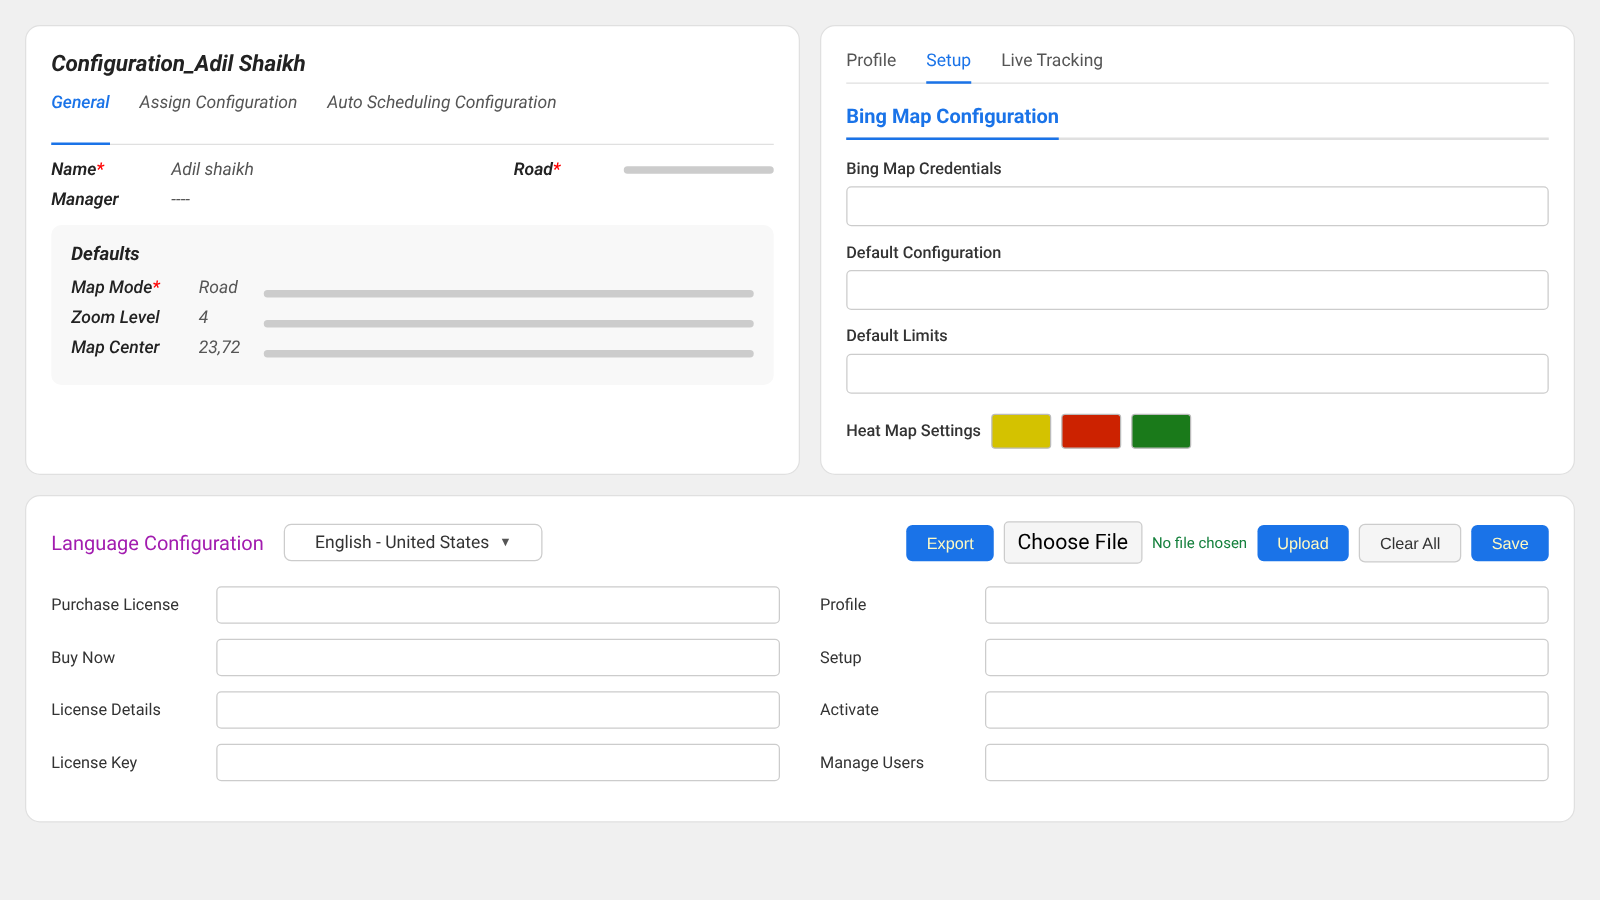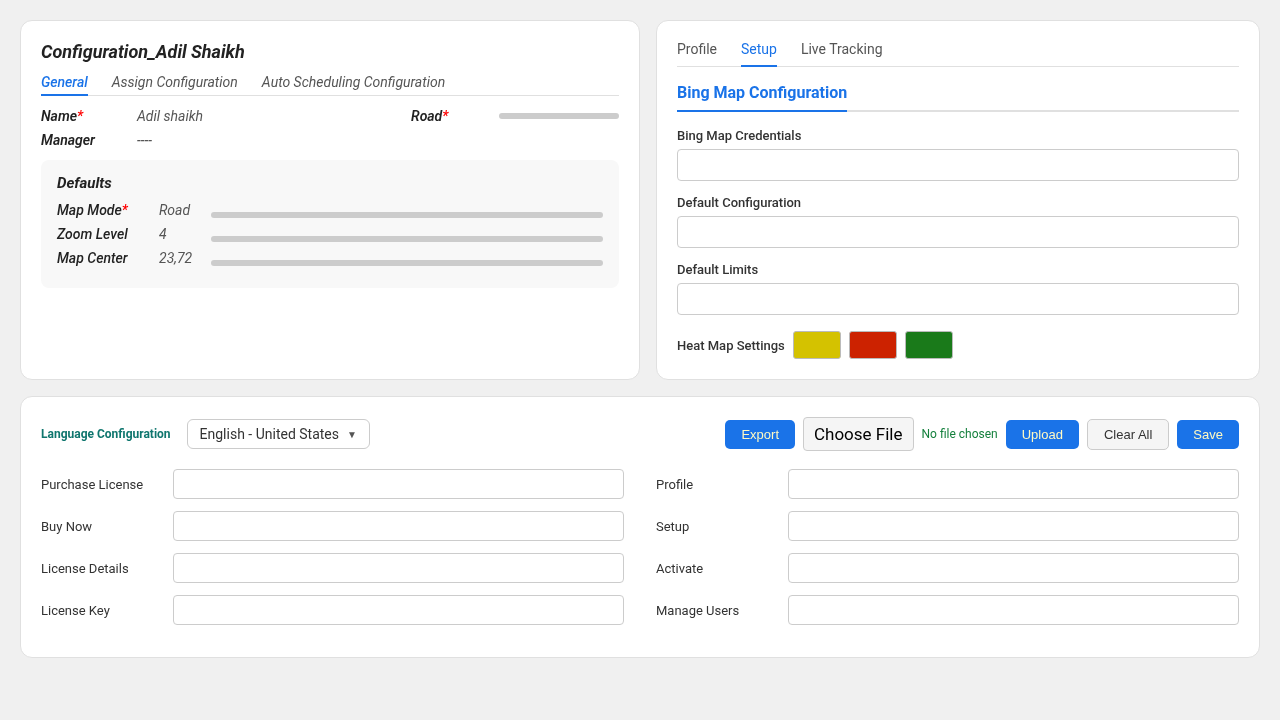--- a/index.html
+++ b/index.html
@@ -40,21 +40,21 @@
     }
     .tabs {
       display: flex;
       gap: 24px;
       border-bottom: 1px solid #e0e0e0;
       margin-bottom: 12px;
     }
     .tab {
       font-size: 14px;
       color: #555;
-      padding-bottom: 4px;
+      padding-bottom: 24px;
       cursor: pointer;
       border-bottom: 2px solid transparent;
       margin-bottom: -1px;
     }
     .tab.active {
       color: #1a73e8;
       border-bottom: 2px solid #1a73e8;
       font-weight: 500;
     }
     .info-row {
@@ -187,30 +187,30 @@
     .bottom-card {
       flex: 0 0 auto;
     }
     .lang-header {
       display: flex;
       align-items: center;
       gap: 16px;
       margin-bottom: 18px;
     }
     .lang-title {
-      font-size: 12px;
-      font-weight: 700;
-      color: #0f766e;
+      font-size: 16px;
+      font-weight: 400;
+      color: #a21caf;
     }
     .lang-select {
       display: flex;
       align-items: center;
       border: 1px solid #ccc;
       border-radius: 6px;
-      padding: 6px 12px;
+      padding: 6px 24px;
       gap: 8px;
       background: #fff;
       cursor: pointer;
       font-size: 14px;
       color: #333;
     }
     .lang-select .chevron {
       font-size: 10px;
       color: #555;
     }

